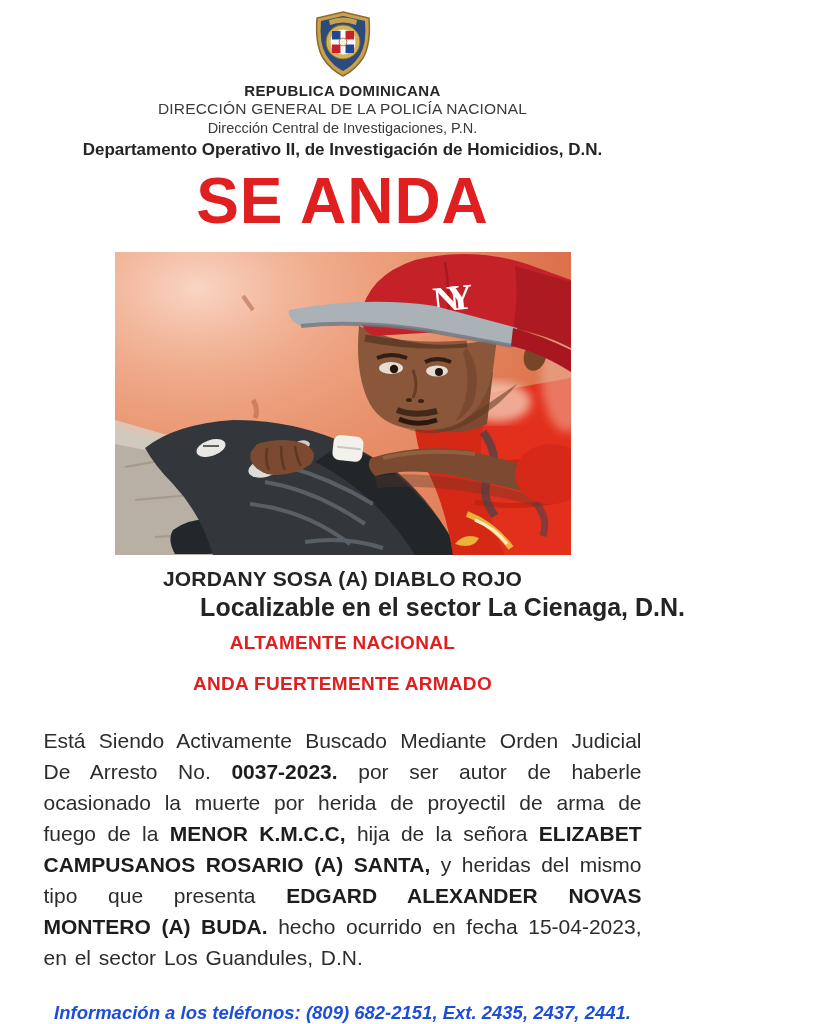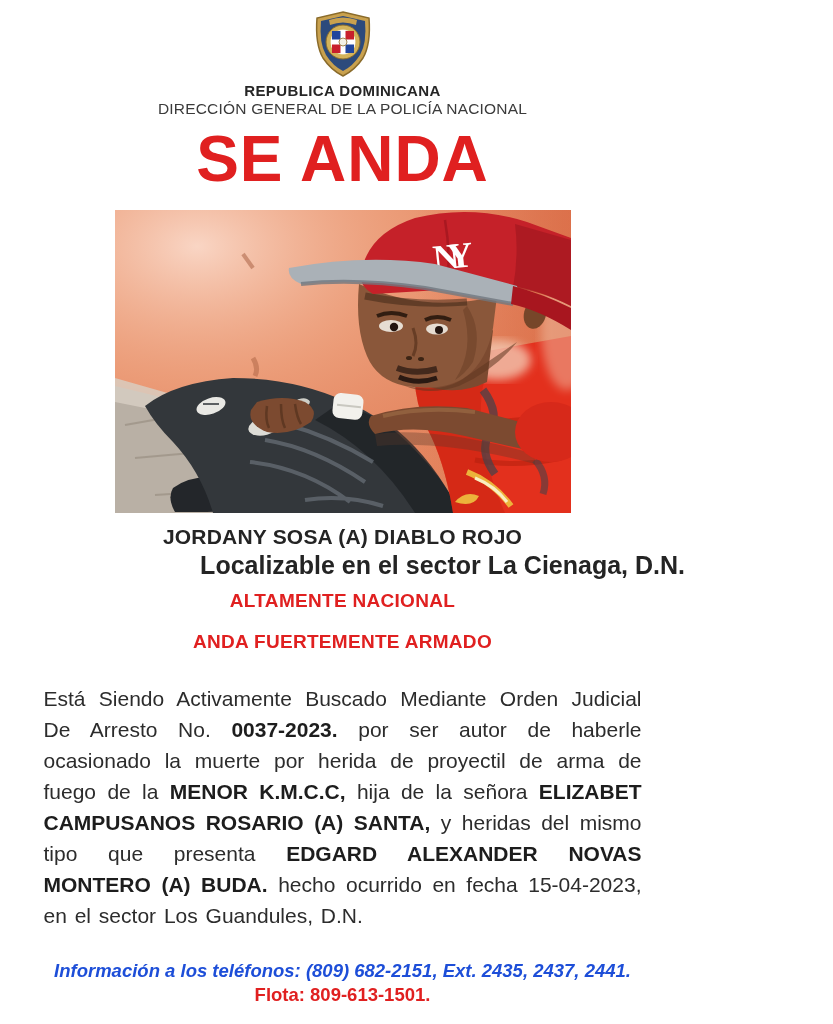--- a/index.html
+++ b/index.html
@@ -38,20 +38,22 @@
     <path d="M33.5,21 h9.5 v9.5 h-9.5 Z" fill="#c8202c"></path>
     <path d="M21,33.5 h9.5 v9.5 h-9.5 Z" fill="#c8202c"></path>
     <path d="M33.5,33.5 h9.5 v9.5 h-9.5 Z" fill="#21459c"></path>
     <rect x="29.5" y="20" width="5" height="24" fill="#ffffff"></rect>
     <rect x="20" y="29.5" width="24" height="5" fill="#ffffff"></rect>
     <circle cx="32" cy="32" r="4" fill="#f5f2e6" stroke="#8a6b2b" stroke-width=".8"></circle>
   </svg>
 
   <div class="hdr-country">REPUBLICA DOMINICANA</div>
   <div class="hdr-institution">DIRECCIÓN GENERAL DE LA POLICÍA NACIONAL</div>
+  <div class="hdr-division">Dirección Central de Investigaciones, P.N.</div>
+  <div class="hdr-department">Departamento Operativo II, de Investigación de Homicidios, D.N.</div>
 
   <div class="big-title" style="color: rgb(224, 32, 32);">SE ANDA</div>
 
   <div class="photo-wrap">
     <svg width="456" height="303" viewBox="0 0 456 303">
       <defs>
         <radialGradient id="hl" cx="18%" cy="12%" r="80%">
           <stop offset="0%" stop-color="#fad9c9" stop-opacity="0.95"></stop>
           <stop offset="55%" stop-color="#f2b393" stop-opacity="0.35"></stop>
           <stop offset="100%" stop-color="#d96a43" stop-opacity="0.25"></stop>

